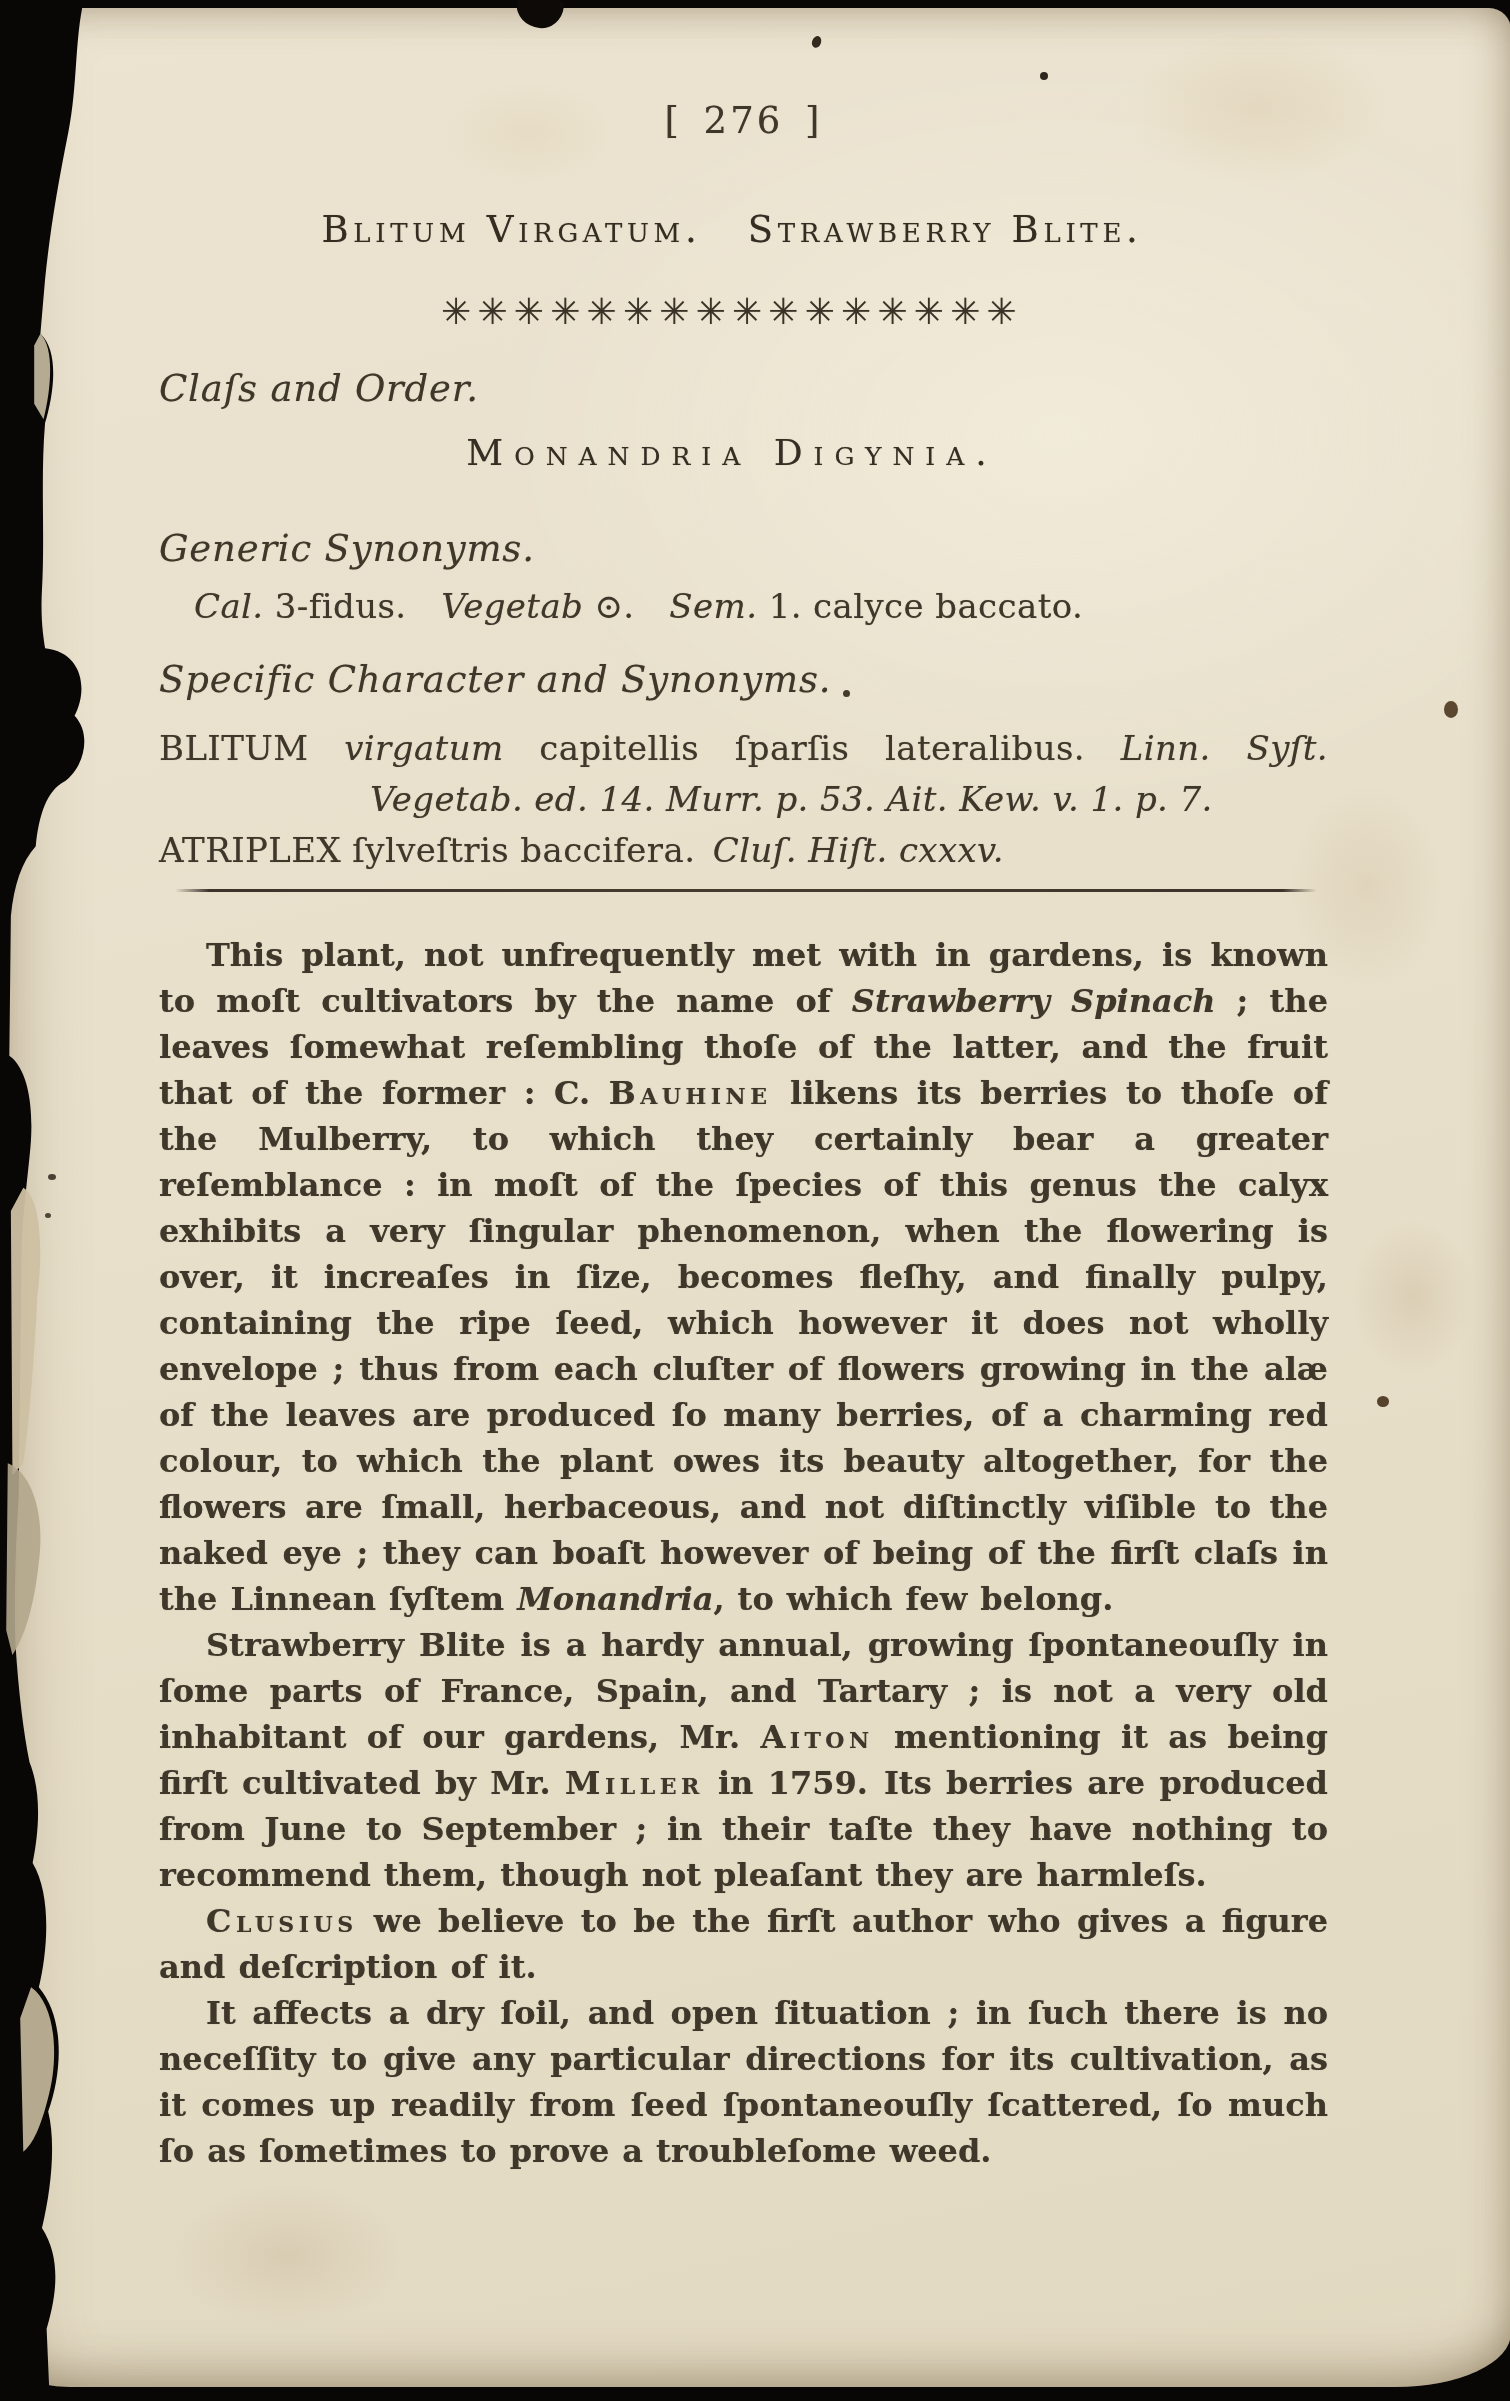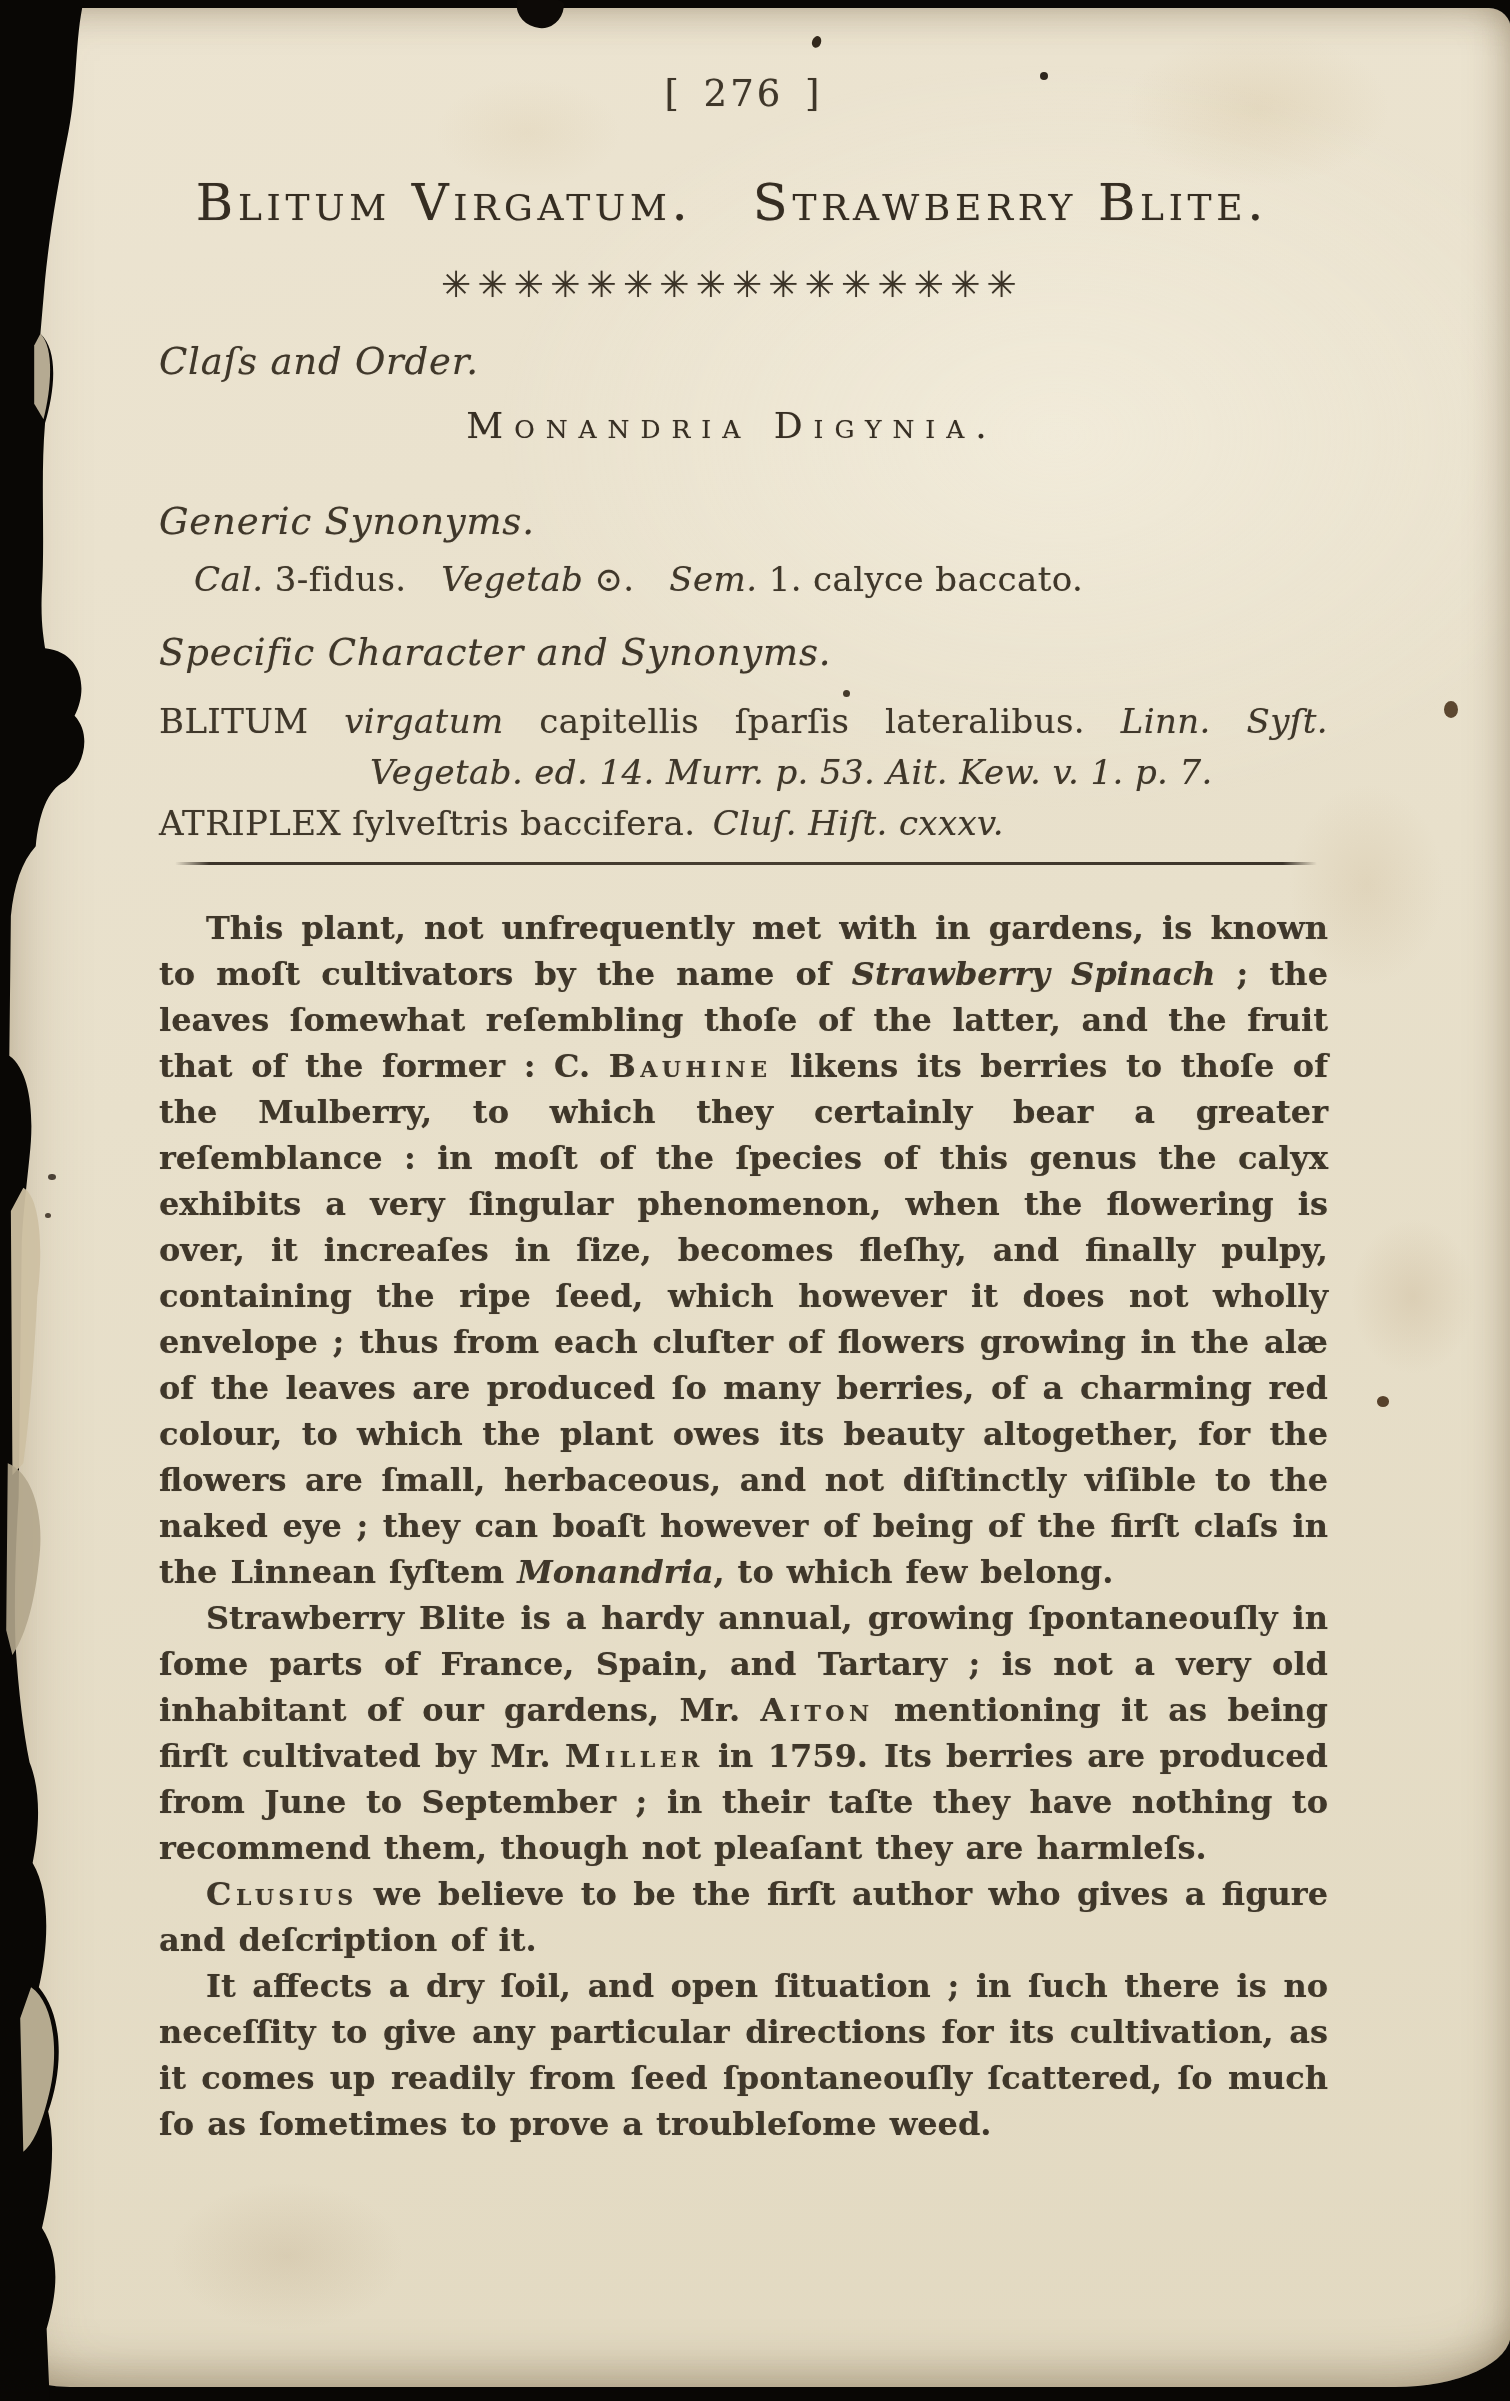--- a/index.html
+++ b/index.html
@@ -27,26 +27,26 @@
       inset -20px 0 47px -22px rgba(110,90,60,.38),
       inset 0 -31px 54px -23px rgba(100,80,50,.40),
       inset 0 23px 39px -23px rgba(110,90,60,.30);
   }
   .content{
     position:relative;
     padding:0 183px 0 159px;
     text-shadow:0 0 0.8px rgba(62,52,40,.45);
   }
   .pageno{
-    margin-top:62px;text-align:center;
+    margin-top:89px;text-align:center;
     font-size:37px;line-height:47px;letter-spacing:3.1px;
   }
   .title{
     margin:56px 23px 0 0;text-align:center;font-weight:normal;
-    font-variant:small-caps;font-size:51px;line-height:59px;
+    font-variant:small-caps;font-size:37px;line-height:59px;
     letter-spacing:4.7px;color:#352d22;
   }
   .ornament{
     margin:26.4px 23px 0 0;text-align:center;
     font-family:"DejaVu Sans","Liberation Sans",sans-serif;
     font-size:36px;line-height:54px;letter-spacing:6.2px;color:#3a3226;
   }
   .h-ital{
     margin:28px 23px 0 0;text-align:left;
     font-style:italic;font-size:37px;line-height:43px;letter-spacing:0.8px;

